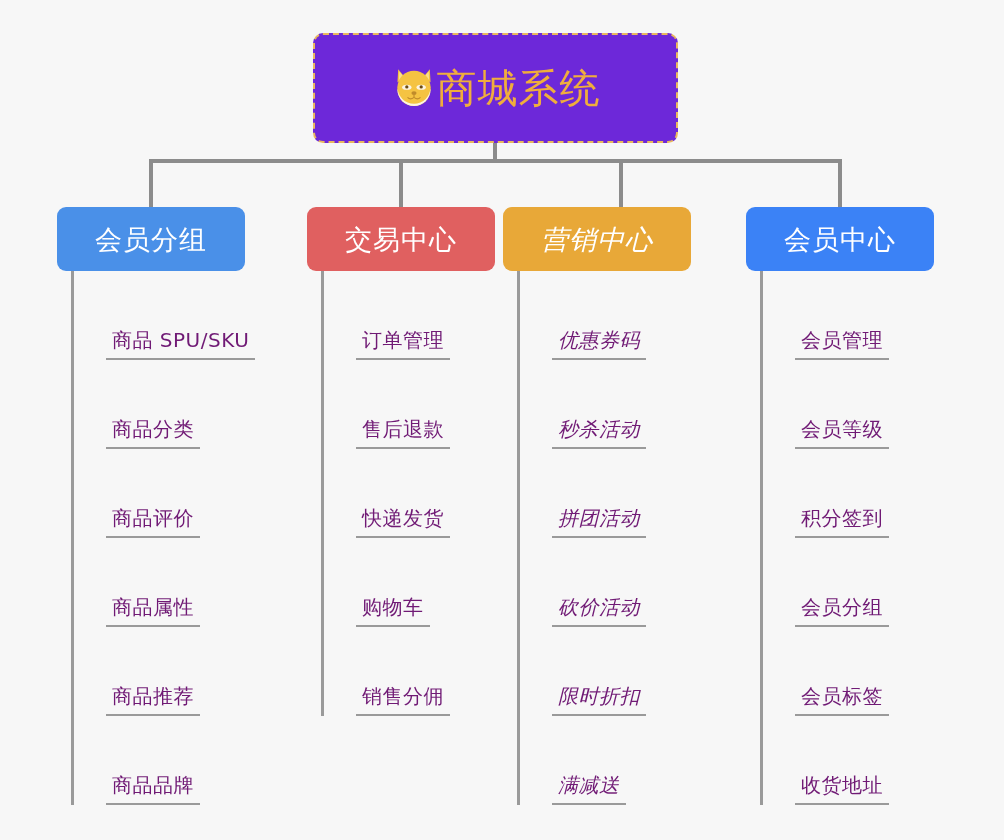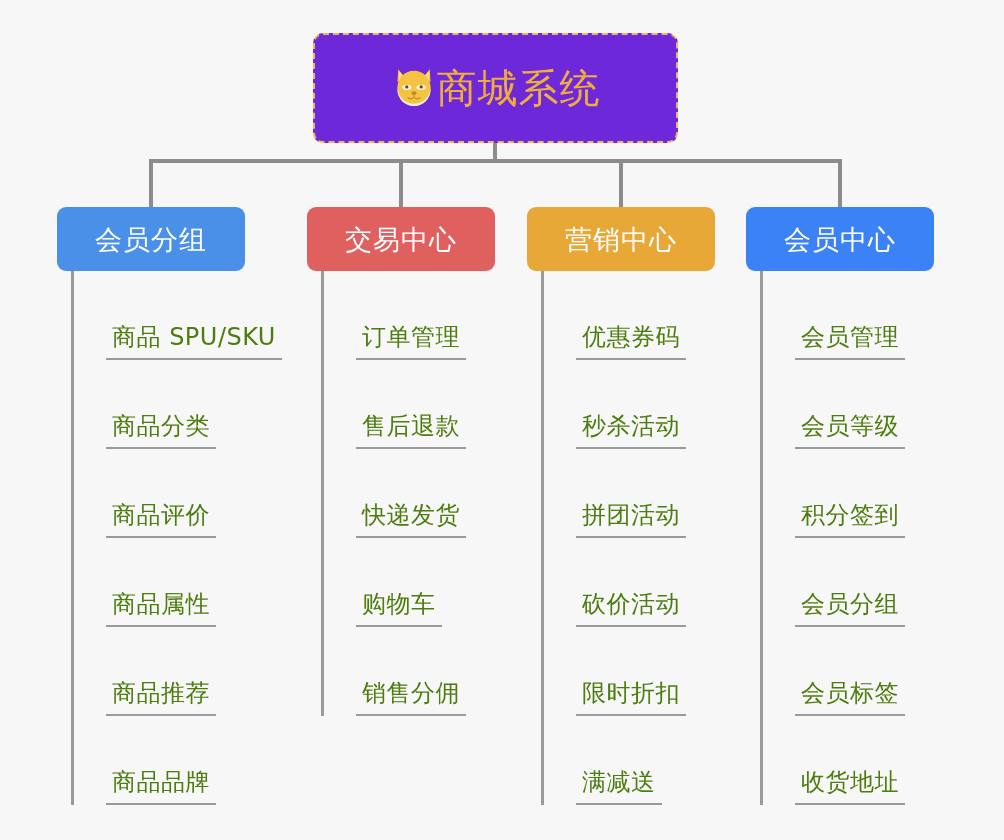--- a/index.html
+++ b/index.html
@@ -107,23 +107,23 @@
     display: flex;
     align-items: flex-end;
   }
   .leaf-inner {
     margin-left: 32px;
     padding: 0 6px 6px 6px;
     border-bottom: 2px solid #9a9a9a;
     white-space: nowrap;
   }
   .leaf-label {
-    font-size: 24px;
+    font-size: 20px;
     line-height: 1.15;
-    color: #4d7c0f;
+    color: #701a75;
     letter-spacing: 0.5px;
   }
 </style>
 </head>
 <body>
 
 <div id="canvas">
 
   <div class="root-node">
     <svg class="root-emoji" viewBox="0 0 64 64" aria-hidden="true">
@@ -190,21 +190,21 @@
             <div class="leaf-inner"><span class="leaf-label">快递发货</span></div>
           </div>
           <div class="leaf-item">
             <div class="leaf-inner"><span class="leaf-label">购物车</span></div>
           </div>
           <div class="leaf-item">
             <div class="leaf-inner"><span class="leaf-label">销售分佣</span></div>
           </div>
         </div>
       </div>
-      <div class="column" style="left: 527px;">
+      <div class="column" style="left: 503px; font-style: italic;">
         <div class="cat-box" style="background: rgb(232, 168, 56);">
           <span class="cat-label">营销中心</span>
         </div>
         <div class="leaf-list">
           <div class="leaf-item">
             <div class="leaf-inner"><span class="leaf-label">优惠券码</span></div>
           </div>
           <div class="leaf-item">
             <div class="leaf-inner"><span class="leaf-label">秒杀活动</span></div>
           </div>

